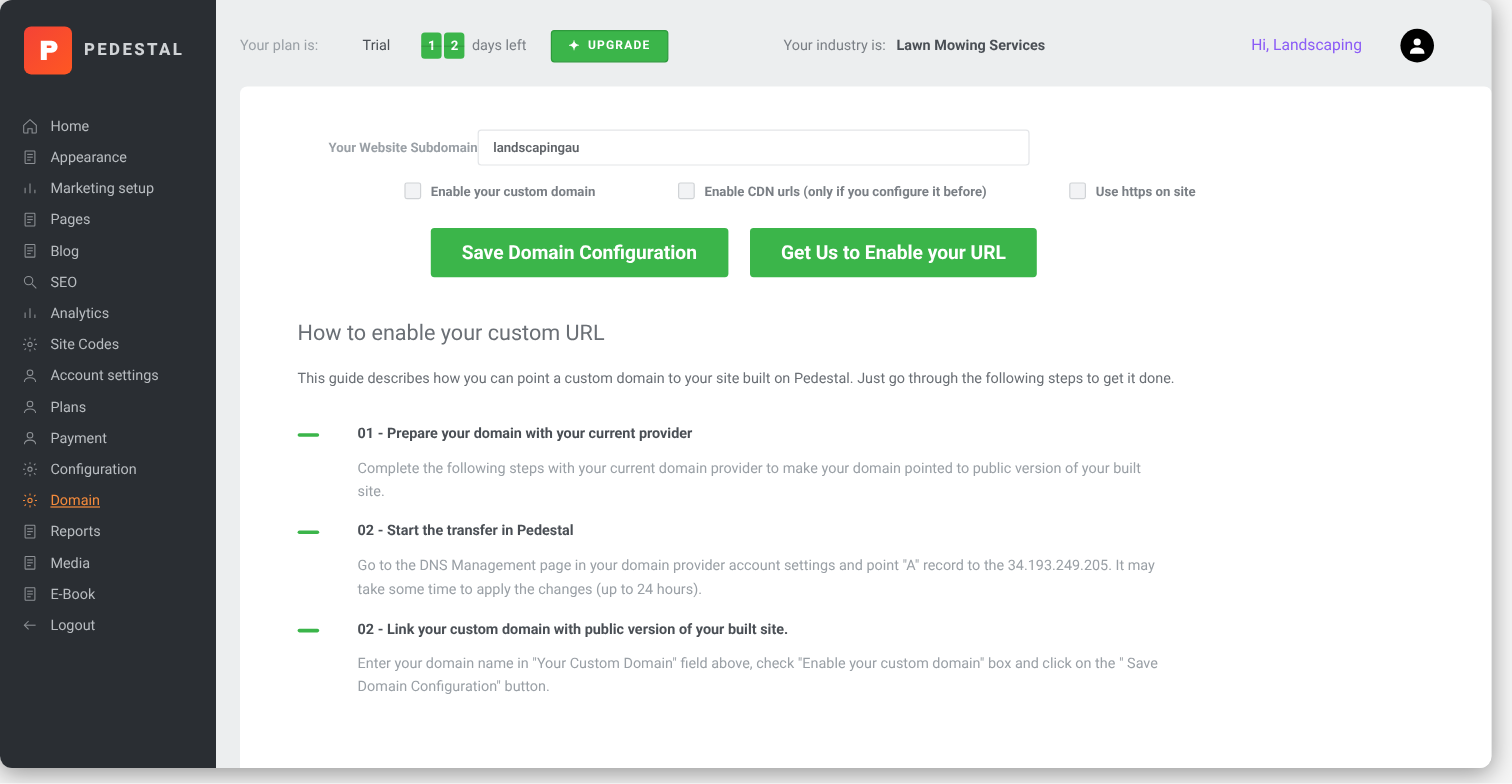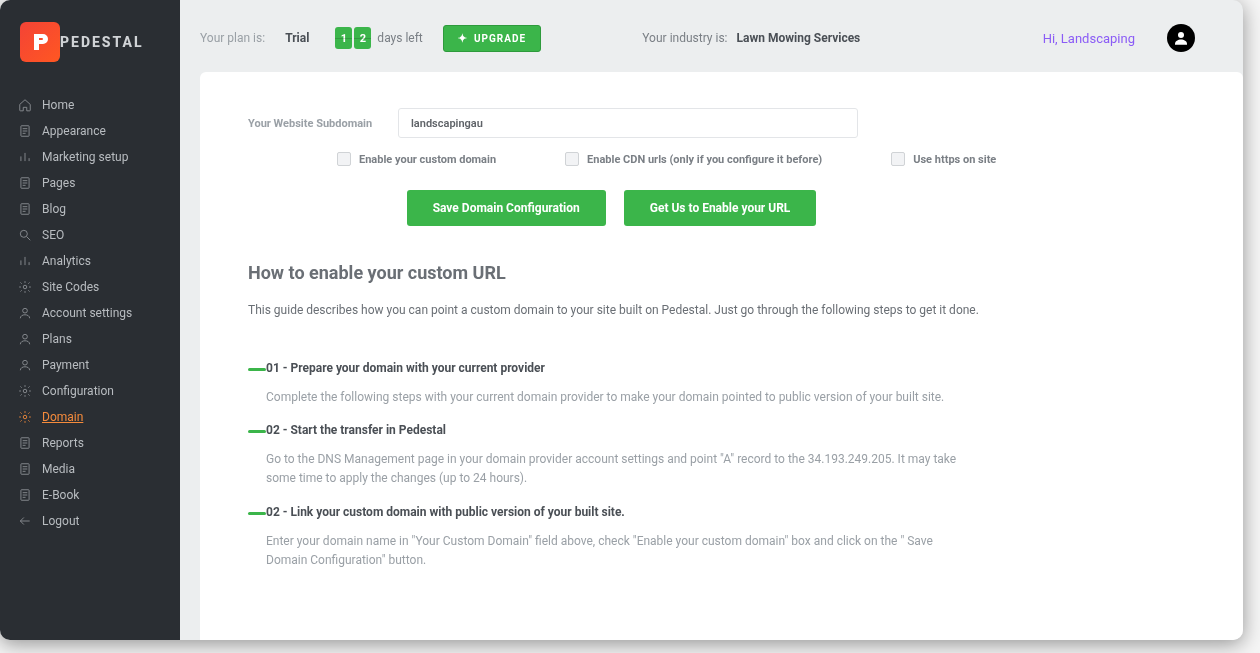--- a/index.html
+++ b/index.html
@@ -1,58 +1,58 @@
 <!DOCTYPE html>
 <html><head>
 <meta charset="utf-8">
 <style>
   * { margin:0; padding:0; box-sizing:border-box; font-family:-apple-system,BlinkMacSystemFont,"Segoe UI",Roboto,Arial,sans-serif; }
   body { background:#f5f5f5; width:1260px; height:653px; overflow:hidden; }
   .app { display:flex; width:1243px; height:640px; background:#eceeef; border-radius:10px; overflow:hidden; box-shadow:0 4px 20px rgba(0,0,0,0.4); position:relative; }
   .sidebar { width:180px; background:#2a2e33; color:#b8bcc0; display:flex; flex-direction:column; }
-  .logo-row { display:flex; align-items:center; padding:22px 18px 30px 20px; }
+  .logo-row { display:flex; align-items:center; gap:10px; padding:22px 18px 30px 20px; }
   .logo-mark { width:40px; height:40px; background:linear-gradient(135deg,#f44336,#ff5722); border-radius:6px; display:flex; align-items:center; justify-content:center; }
   .logo-mark svg { width:24px; height:24px; }
   .logo-text { font-weight:800; letter-spacing:2px; font-size:14px; color:#d0d3d6; }
   .nav { list-style:none; padding:0 0 0 0; }
   .nav li { display:flex; align-items:center; gap:10px; padding:6px 18px; font-size:12px; cursor:pointer; color:#b8bcc0; }
   .nav li.active { color:#f58b3c; text-decoration:underline; }
   .nav li .ic { width:14px; height:14px; display:inline-flex; align-items:center; justify-content:center; opacity:.7; }
   .nav li.active .ic { opacity:1; color:#f58b3c; }
   .nav li .ic svg { width:14px; height:14px; stroke:currentColor; fill:none; stroke-width:1.5; }
   .main { flex:1; display:flex; flex-direction:column; }
   .topbar { display:flex; align-items:center; padding:24px 48px 20px 20px; gap:20px; color:#7a7f85; font-size:12px; }
   .plan-label { color:#9aa0a6; }
-  .plan-trial { color:#4a4f55; font-weight:700; margin-left:0; }
+  .plan-trial { color:#4a4f55; font-weight:400; margin-left:17px; }
   .daysleft { display:flex; align-items:center; gap:6px; margin-left:6px; }
   .digit { background:#3bb54a; color:#fff; font-weight:700; width:17px; height:22px; border-radius:3px; display:flex; align-items:center; justify-content:center; font-size:11px; position:relative; }
   .digit + .digit { margin-left:-4px; }
   .digit::before { content:""; position:absolute; left:0; right:0; top:50%; height:1px; background:rgba(0,0,0,0.15); }
   .upgrade-btn { background:#3bb54a; color:#fff; border:1px solid #2e9a3c; padding:6px 14px; border-radius:3px; font-size:10px; font-weight:700; letter-spacing:1px; display:flex; align-items:center; gap:6px; cursor:pointer; }
   .upgrade-btn .bolt { font-size:11px; }
   .industry { margin-left:auto; margin-right:auto; }
   .industry-val { color:#4a4f55; font-weight:700; }
   .greet { margin-left:auto; color:#8b5cf6; font-size:13px; }
   .avatar { width:28px; height:28px; border-radius:50%; background:#000; display:flex; align-items:center; justify-content:center; margin-left:12px; }
   .avatar svg { width:18px; height:18px; fill:#fff; }
   .content-card { background:#fff; margin:0 0 0 20px; flex:1; border-top-left-radius:6px; border-top-right-radius:6px; padding:36px 48px 40px 48px; overflow:auto; }
   .section-title { font-size:18px; color:#6a6f75; font-weight:600; margin-bottom:26px; }
   .form-row { display:flex; align-items:center; margin-bottom:14px; }
-  .form-label { width:150px; font-size:11px; font-weight:700; color:#9aa0a6; }
+  .form-label { width:150px; font-size:11px; font-weight:700; color:#9aa0a6;text-align:right; }
   .form-input { flex:0 0 460px; height:30px; border:1px solid #e3e5e8; border-radius:3px; padding:0 12px; font-size:11px; color:#5f6368; font-weight:600; }
   .form-input::placeholder { color:#9aa0a6; font-weight:600; }
   .check-row { display:flex; gap:40px; padding-left:60px; margin:14px 0 24px 0; }
   .chk { display:flex; align-items:center; gap:8px; font-size:11px; font-weight:700; color:#7a7f85; cursor:pointer;margin-left:29px; }
   .chk .box { width:14px; height:14px; border:1px solid #d0d3d6; border-radius:2px; background:#f2f3f5; }
   .btn-row { display:flex; gap:18px; justify-content:center; margin-bottom:36px; padding-right:220px; }
-  .btn { background:#3bb54a; color:#fff; border:none; padding:11px 26px; border-radius:3px; font-size:12px; font-weight:700; cursor:pointer; }
-  .howto-title { font-size:18px; color:#6a6f75; font-weight:700; margin-bottom:20px; }
-  .howto-desc { font-size:12px; color:#6a6f75; margin-bottom:44px; }
+  .btn { background:#3bb54a; color:#fff; border:none; padding:11px 26px; border-radius:3px; font-size:16px; font-weight:700; cursor:pointer; }
+  .howto-title { font-size:18px; color:#6a6f75; font-weight:400; margin-bottom:20px; }
+  .howto-desc { font-size:12px; color:#6a6f75; margin-bottom:32px; }
   .steps { max-width:720px; }
-  .step { display:flex; margin-bottom:16px; }
+  .step { display:flex; gap:32px; margin-bottom:16px; }
   .step .dash { width:18px; height:3px; background:#3bb54a; border-radius:2px; margin-top:7px; flex-shrink:0; }
   .step .body { flex:1; }
   .step .title { font-size:12px; font-weight:700; color:#4a4f55; margin-bottom:6px; }
   .step .text { font-size:12px; color:#9aa0a6; line-height:1.6;margin-top:13px; }
 </style>
 </head>
 <body>
 
 <div class="app">
 

